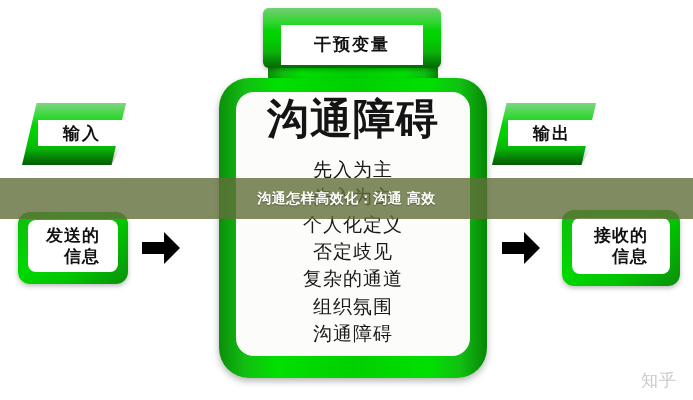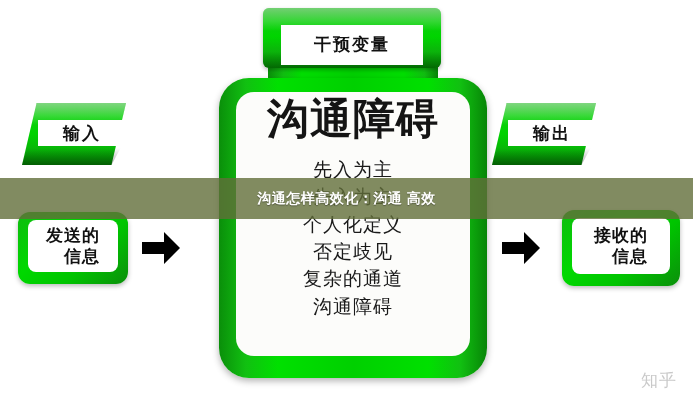--- a/index.html
+++ b/index.html
@@ -251,20 +251,21 @@
 
   <div id="center-container">
     <div id="center-inner">
       <div id="center-title">沟通障碍</div>
       <div id="barrier-list">
         <div class="item">先入为主</div>
         <div class="item">先入为主</div>
         <div class="item">个人化定义</div>
         <div class="item">否定歧见</div>
         <div class="item">复杂的通道</div>
+        <div class="item">组织氛围</div>
         <div class="item">沟通障碍</div>
       </div>
     </div>
   </div>
 
   <div class="slant" style="left:22px; top:103px;">
     <div class="body"></div>
     <div class="sheen"></div>
     <div class="shade"></div>
     <div class="face">输入</div>

